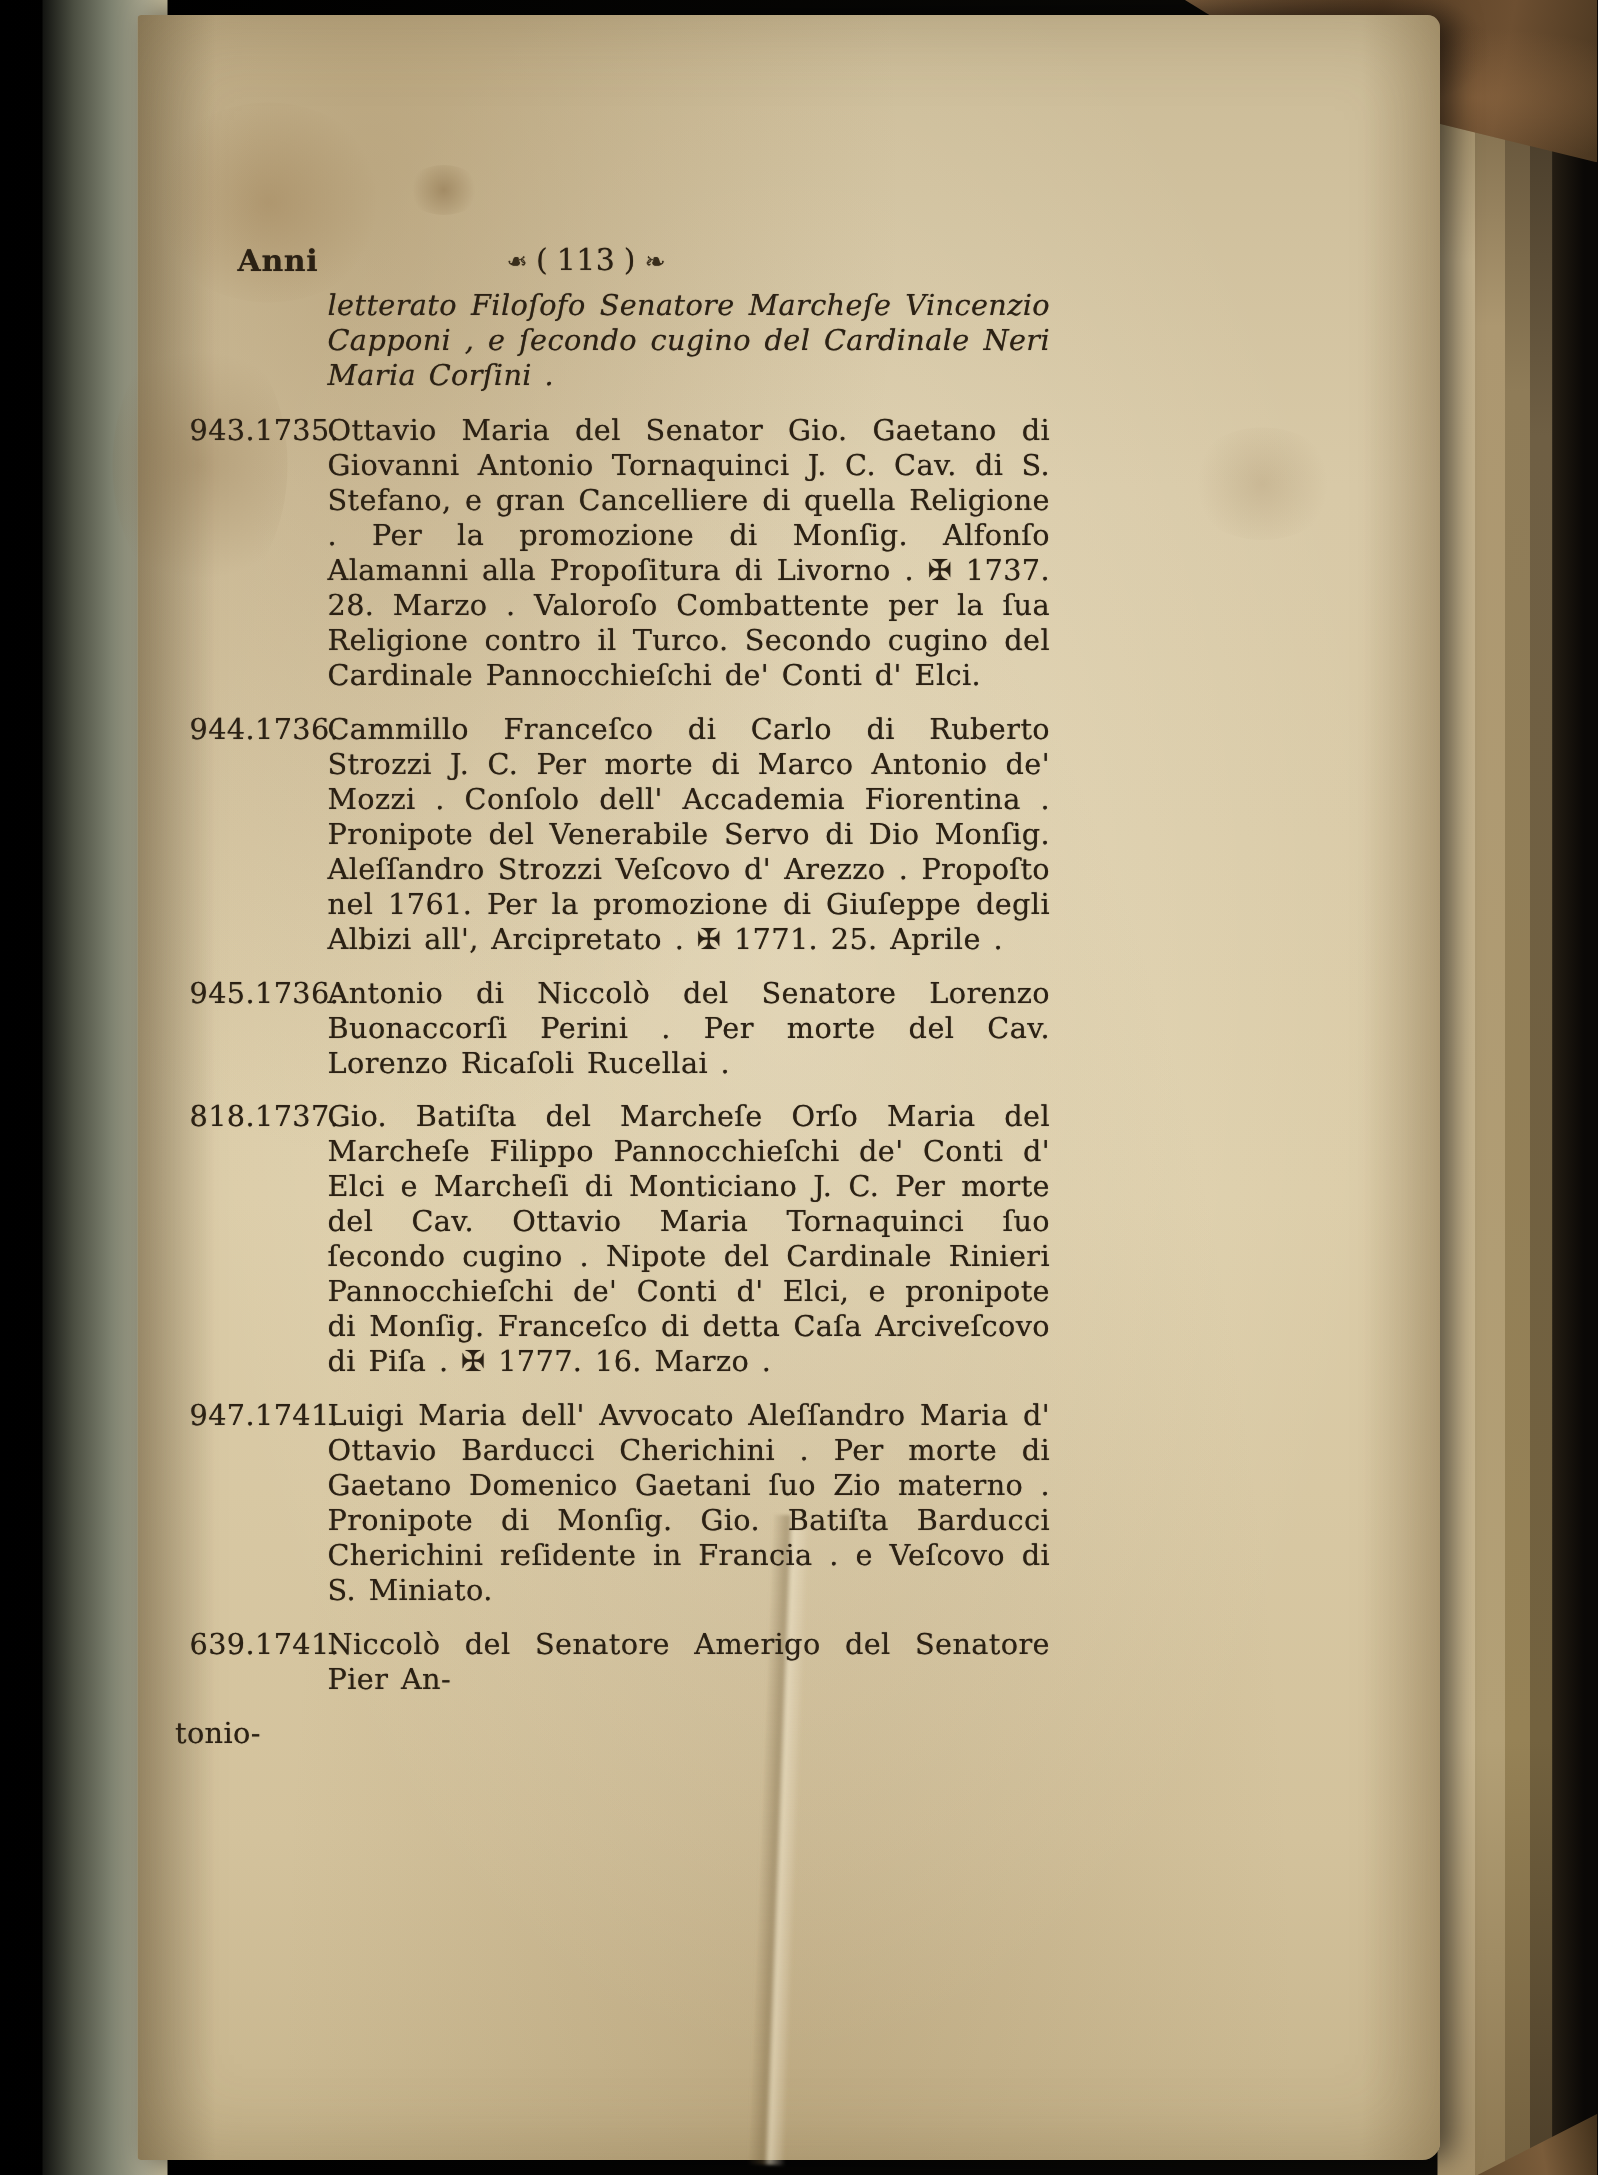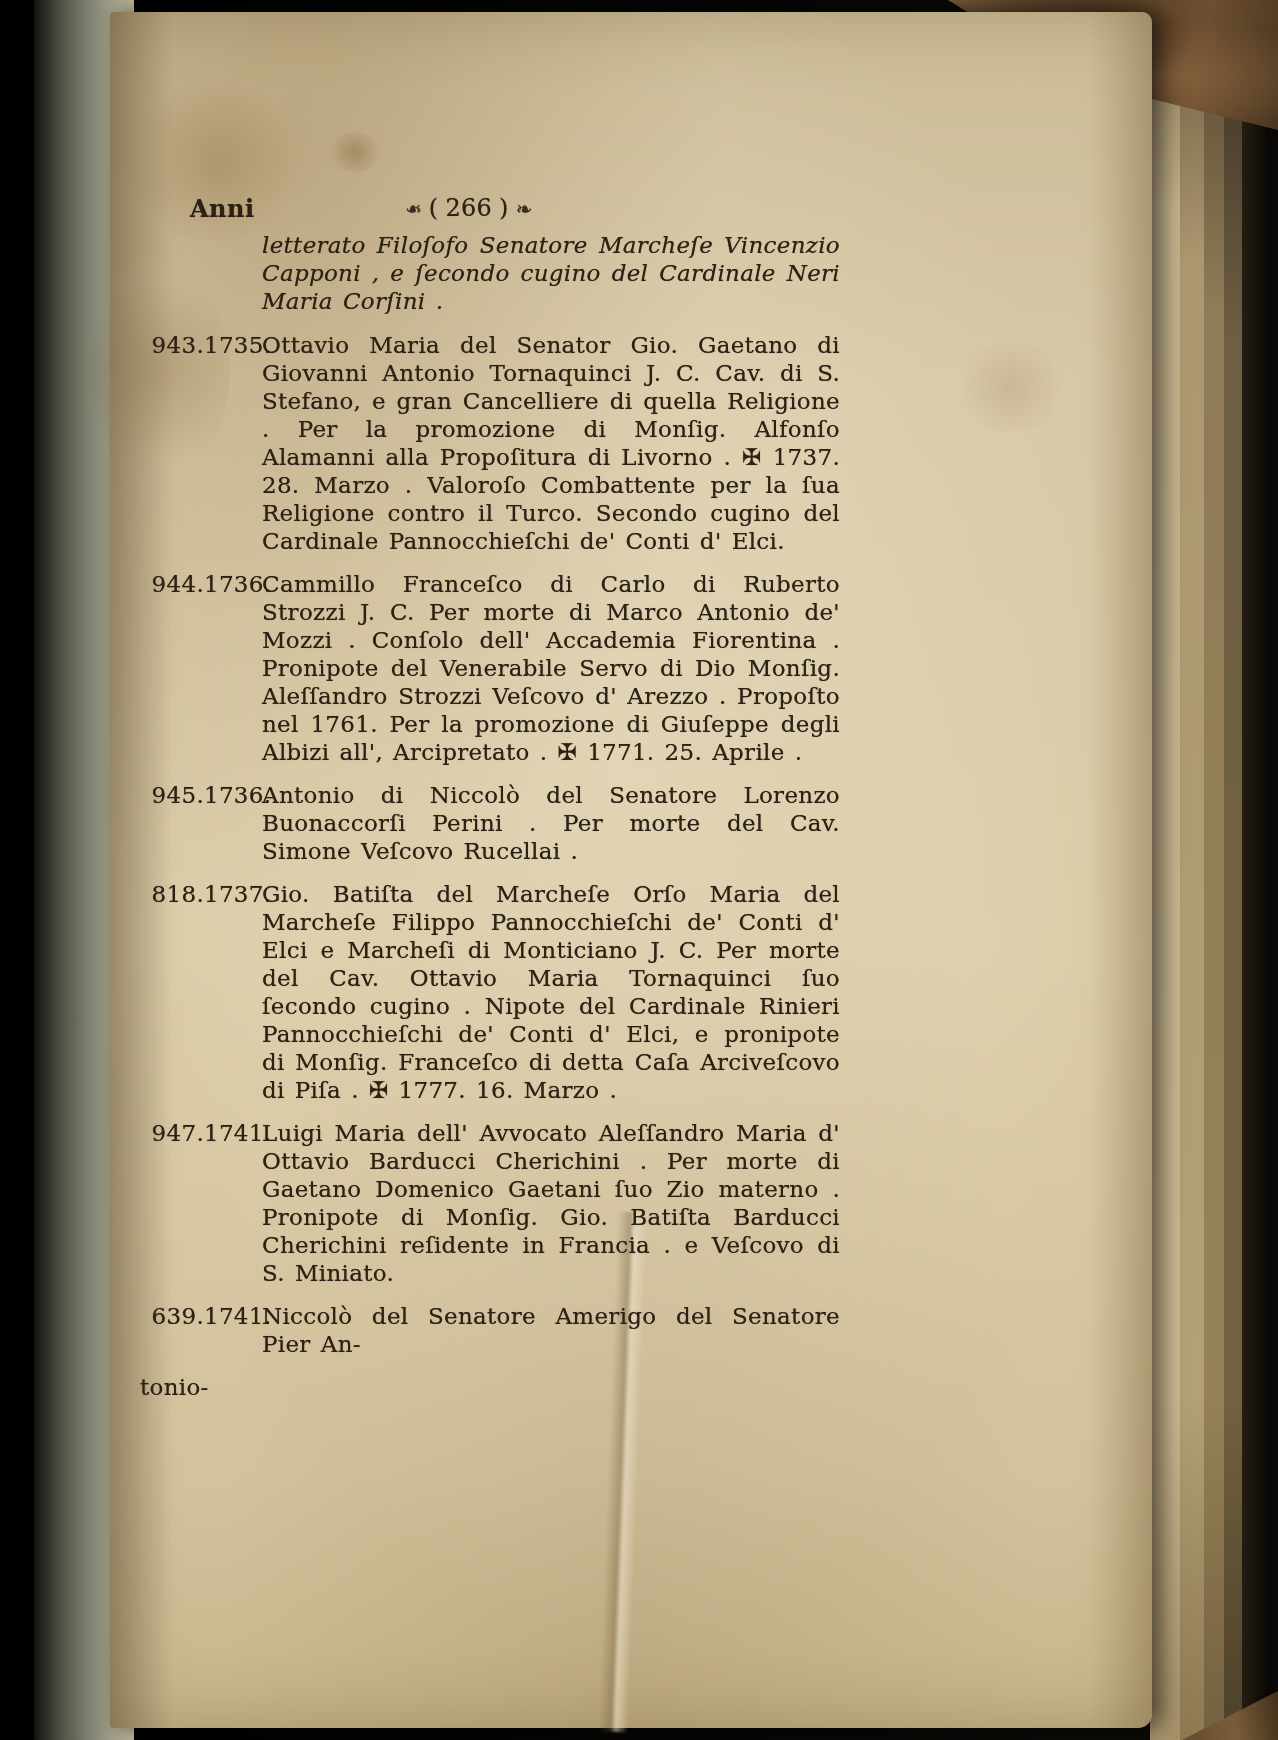--- a/index.html
+++ b/index.html
@@ -111,21 +111,21 @@
     <div class="stain stain-d"></div>
     <div class="crease"></div>
 
     <div class="content">
 
       <div class="header-row">
         <span class="anni">Anni</span>
         <span class="pagenum-group">
           <span class="fleuron fleuron-left">❧</span>
           <span>(</span>
-          <span>266</span>
+          <span>113</span>
           <span>)</span>
           <span class="fleuron">❧</span>
         </span>
       </div>
 
       <div class="continuation">letterato Filoſofo Senatore Marcheſe Vincenzio Capponi , e ſecondo cugino del Cardinale Neri Maria Corſini .</div>
 
       <div class="entry">
         <span class="entry-num">943.</span>
         <span class="entry-year">1735.</span>
@@ -134,21 +134,21 @@
 
       <div class="entry">
         <span class="entry-num">944.</span>
         <span class="entry-year">1736.</span>
         <span class="entry-text">Cammillo Franceſco di Carlo di Ruberto Strozzi J. C. Per morte di Marco Antonio de' Mozzi . Conſolo dell' Accademia Fiorentina . Pronipote del Venerabile Servo di Dio Monſig. Aleſſandro Strozzi Veſcovo d' Arezzo . Propoſto nel 1761. Per la promozione di Giuſeppe degli Albizi all', Arcipretato . ✠ 1771. 25. Aprile .</span>
       </div>
 
       <div class="entry">
         <span class="entry-num">945.</span>
         <span class="entry-year">1736.</span>
-        <span class="entry-text">Antonio di Niccolò del Senatore Lorenzo Buonaccorſi Perini . Per morte del Cav. Simone Veſcovo Rucellai .</span>
+        <span class="entry-text">Antonio di Niccolò del Senatore Lorenzo Buonaccorſi Perini . Per morte del Cav. Lorenzo Ricaſoli Rucellai .</span>
       </div>
 
       <div class="entry">
         <span class="entry-num">818.</span>
         <span class="entry-year">1737.</span>
         <span class="entry-text">Gio. Batiſta del Marcheſe Orſo Maria del Marcheſe Filippo Pannocchieſchi de' Conti d' Elci e Marcheſi di Monticiano J. C. Per morte del Cav. Ottavio Maria Tornaquinci ſuo ſecondo cugino . Nipote del Cardinale Rinieri Pannocchieſchi de' Conti d' Elci, e pronipote di Monſig. Franceſco di detta Caſa Arciveſcovo di Piſa . ✠ 1777. 16. Marzo .</span>
       </div>
 
       <div class="entry">
         <span class="entry-num">947.</span>

